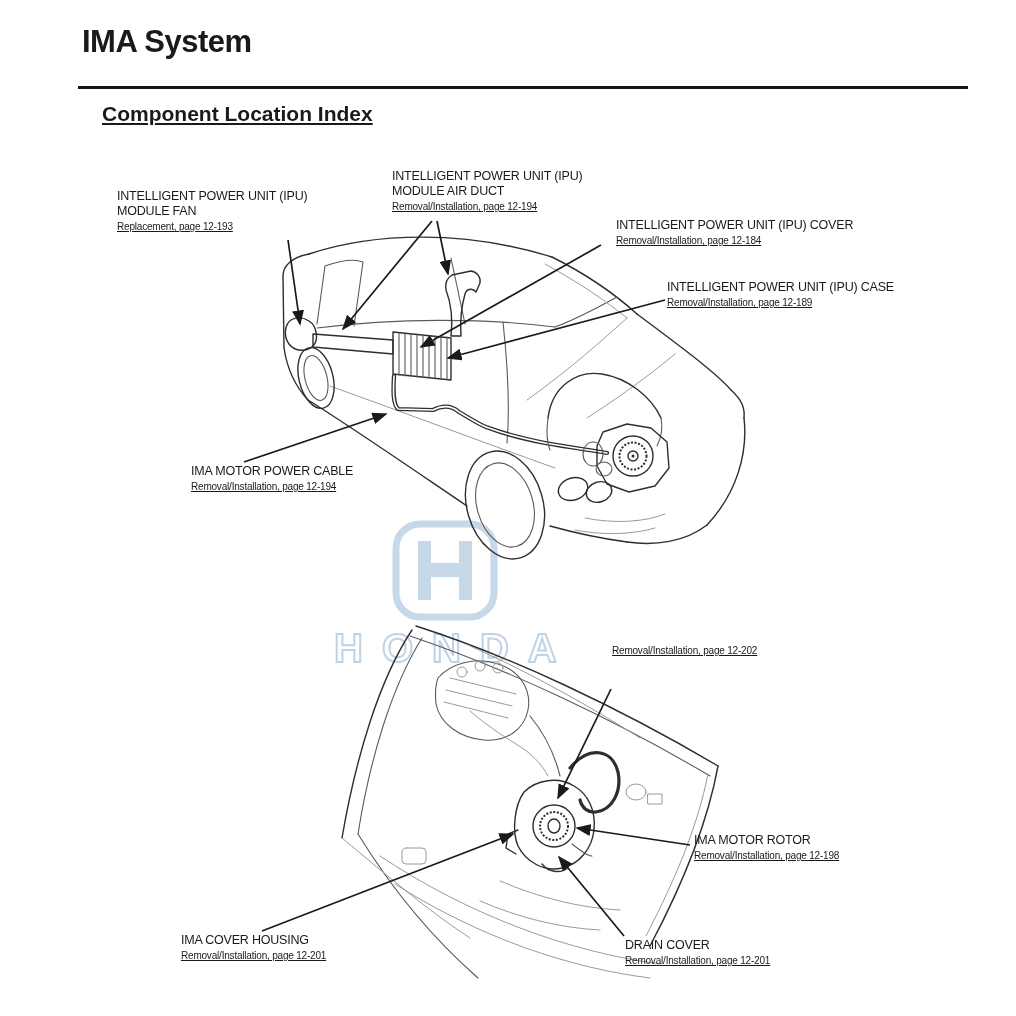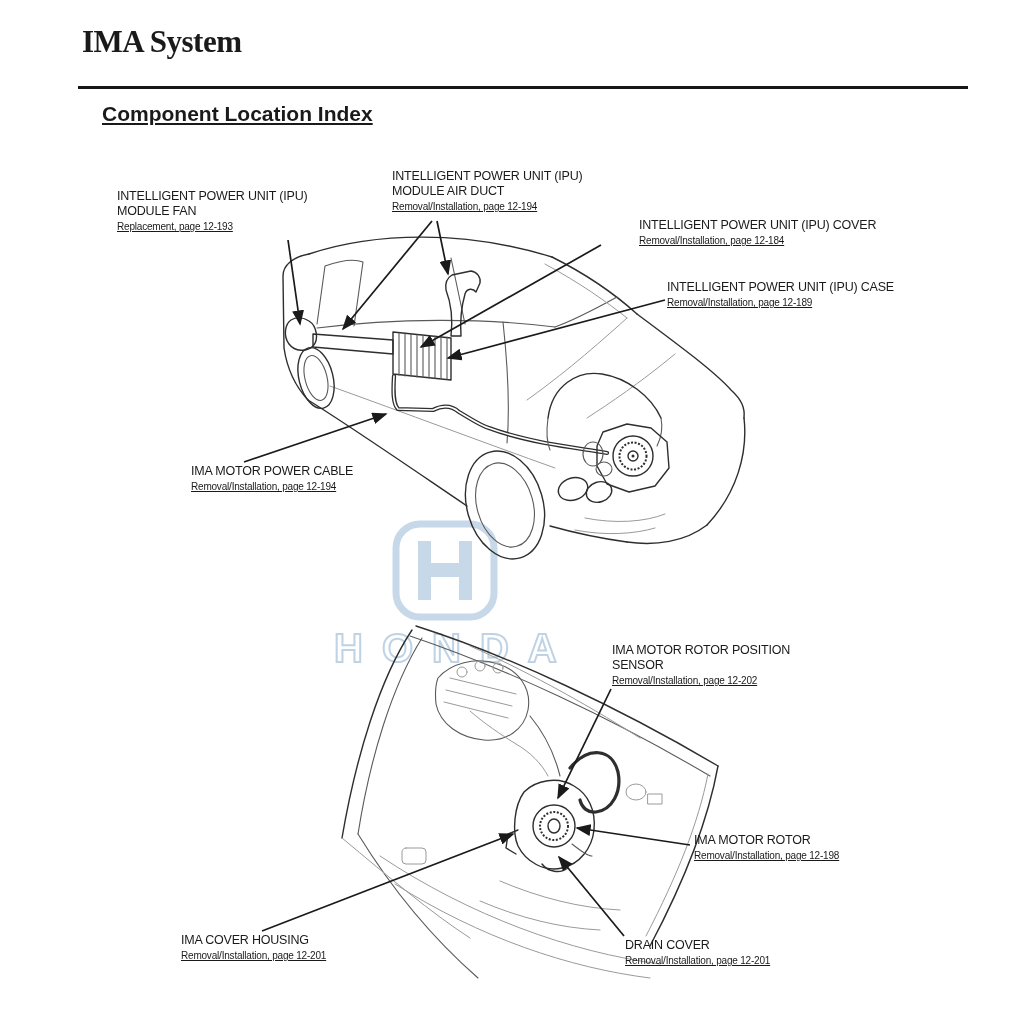--- a/index.html
+++ b/index.html
@@ -3,21 +3,21 @@
 <meta charset="utf-8">
 <style>
   html,body{margin:0;padding:0;}
   body{
     width:1016px;height:1016px;position:relative;background:#ffffff;
     font-family:"Liberation Sans","DejaVu Sans",sans-serif;color:#1a1a1a;
     overflow:hidden;
   }
   .page-title{
     position:absolute;left:82px;top:24px;font-size:31px;font-weight:bold;
-    letter-spacing:-0.5px;margin:0;font-family:Liberation Serif, serif;
+    letter-spacing:-0.5px;margin:0;
   }
   .title-rule{
     position:absolute;left:78px;top:86px;width:890px;height:3px;background:#161616;
   }
   .section-title{
     position:absolute;left:102px;top:102px;font-size:21px;font-weight:bold;margin:0;text-decoration:underline;
   }
   .callout{position:absolute;z-index:4;}
   .co-title{
     font-size:12.5px;font-weight:normal;line-height:15px;letter-spacing:-0.2px;
@@ -190,35 +190,33 @@
 <div class="callout" style="left:117px;top:189px">
   <div class="co-title">INTELLIGENT POWER UNIT (IPU)
 MODULE FAN</div>
   <div class="co-sub">Replacement, page 12-193</div>
 </div>
 <div class="callout" style="left:392px;top:169px">
   <div class="co-title">INTELLIGENT POWER UNIT (IPU)
 MODULE AIR DUCT</div>
   <div class="co-sub">Removal/Installation, page 12-194</div>
 </div>
-<div class="callout" style="left:639px;top:218px">
+<div class="callout" style="left:616px;top:218px">
   <div class="co-title">INTELLIGENT POWER UNIT (IPU) COVER</div>
   <div class="co-sub">Removal/Installation, page 12-184</div>
 </div>
 <div class="callout" style="left:667px;top:280px">
   <div class="co-title">INTELLIGENT POWER UNIT (IPU) CASE</div>
   <div class="co-sub">Removal/Installation, page 12-189</div>
 </div>
 <div class="callout" style="left:191px;top:464px">
   <div class="co-title">IMA MOTOR POWER CABLE</div>
   <div class="co-sub">Removal/Installation, page 12-194</div>
 </div>
 <div class="callout" style="left:612px;top:643px">
-  <div class="co-title">IMA MOTOR ROTOR POSITION
-SENSOR</div>
   <div class="co-sub">Removal/Installation, page 12-202</div>
 </div>
 <div class="callout" style="left:694px;top:833px">
   <div class="co-title">IMA MOTOR ROTOR</div>
   <div class="co-sub">Removal/Installation, page 12-198</div>
 </div>
 <div class="callout" style="left:181px;top:933px">
   <div class="co-title">IMA COVER HOUSING</div>
   <div class="co-sub">Removal/Installation, page 12-201</div>
 </div>

